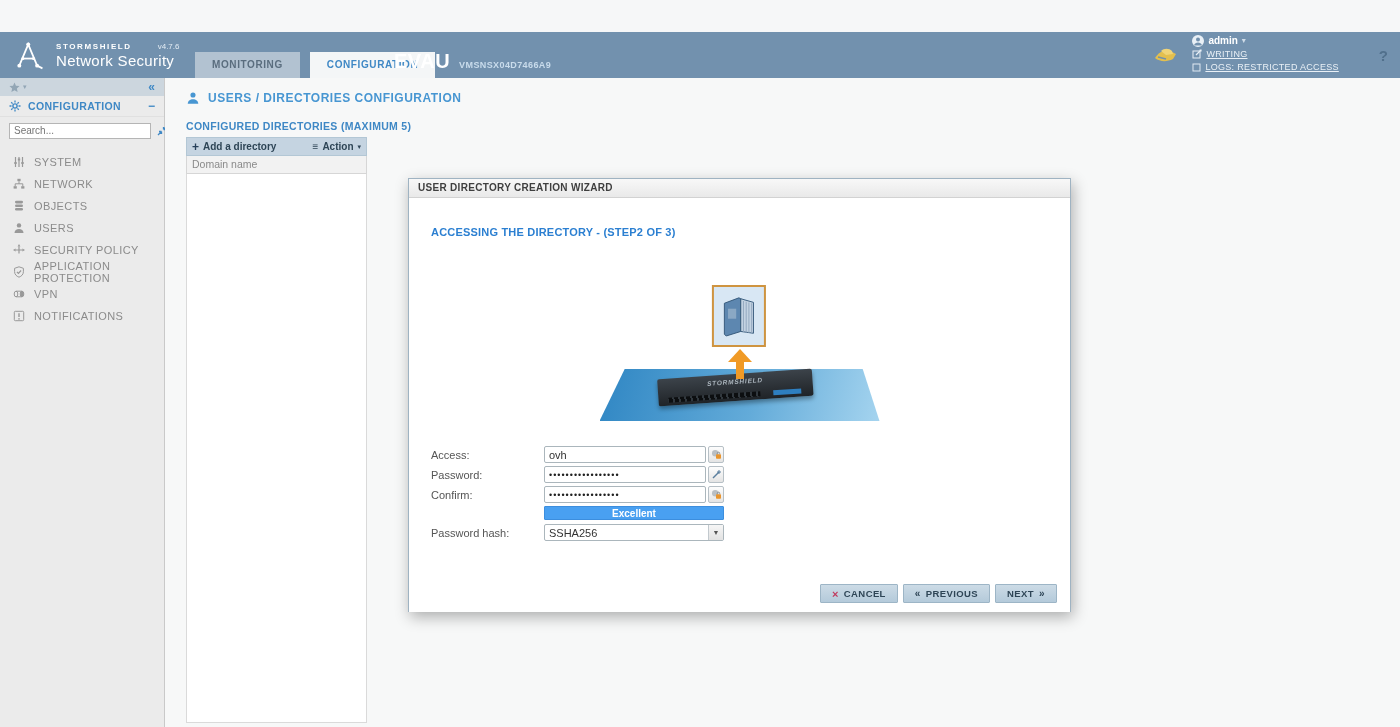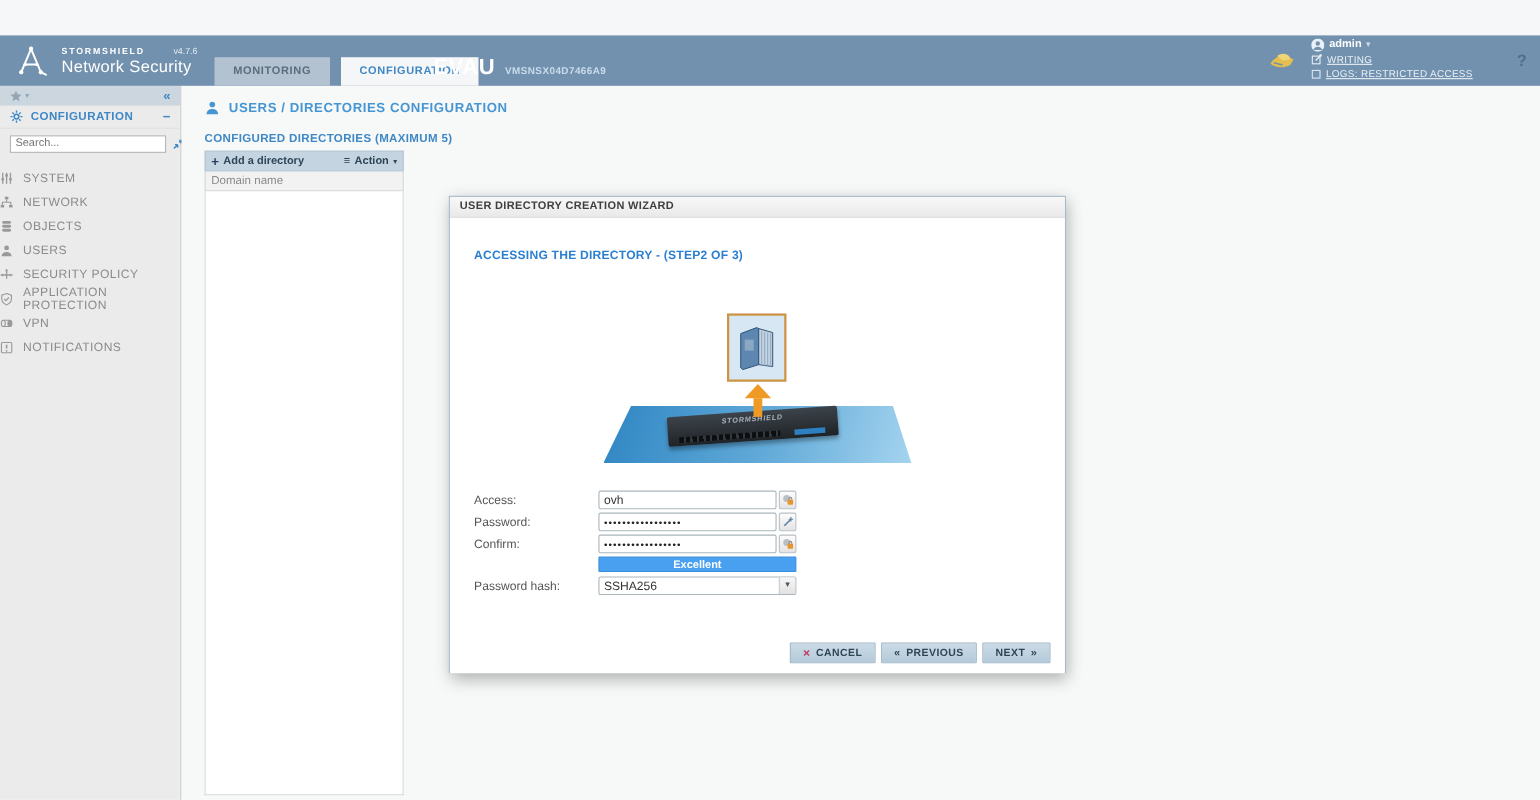--- a/index.html
+++ b/index.html
@@ -38,21 +38,21 @@
   .fav-row { height:18px; background:#ccd6de; display:flex; align-items:center; padding:0 9px; }
   .fav-left { display:flex; align-items:center; gap:3px; cursor:pointer; }
   .collapse-sb { margin-left:auto; color:#3f88c5; font-size:12px; font-weight:bold; cursor:pointer; }
   .section-row { height:21px; display:flex; align-items:center; padding:0 9px; gap:7px; border-bottom:1px solid #e0e0e0; }
   .section-label { color:#3f88c5; font-size:10.5px; font-weight:bold; letter-spacing:.4px; }
   .section-min { margin-left:auto; color:#3f88c5; font-size:12px; font-weight:bold; cursor:pointer; }
   .search-row { height:27px; display:flex; align-items:center; padding:0 9px; gap:6px; }
   .search-input { flex:1; height:16px; border:1px solid #b5b5b5; background:#fff; font-size:10px; padding:0 4px; color:#777; font-family:inherit; }
   .tree-btn { cursor:pointer; display:flex; }
   .menu { flex:1; padding-top:7px; overflow:hidden; }
-  .menu-item { height:22px; display:flex; align-items:center; gap:9px; color:#8b8b8b; font-size:11px; letter-spacing:.4px; cursor:pointer; }
+  .menu-item { height:22px; display:flex; align-items:center; padding-left:13px; gap:9px; color:#8b8b8b; font-size:11px; letter-spacing:.4px; cursor:pointer; }
   .submenu { border-top:1px solid #dedede; margin-top:3px; padding-top:3px; margin-bottom:2px; }
   .submenu-item { height:22px; display:flex; align-items:center; padding-left:37px; color:#9b9b9b; font-size:11px; cursor:pointer; }
   .submenu-item.selected { background:#cbdeed; color:#4796d2; border-left:3px solid #3f88c5; padding-left:34px; }
   .sidebar-footer { height:21px; background:#d9d9d9; border-top:1px solid #c6c6c6; display:flex; align-items:center; gap:9px; padding-left:13px; color:#8b8b8b; font-size:11px; letter-spacing:.4px; cursor:pointer; }
 
   
   .main { flex:1; position:relative; background:#f7f8f8; }
   .page-title-row { display:flex; align-items:center; gap:8px; padding:13px 0 0 21px; }
   .page-title { color:#4796d2; font-size:12px; font-weight:bold; letter-spacing:.5px; }
   .panel-title { margin:15px 0 5px 21px; color:#3f88c5; font-size:10.5px; font-weight:bold; letter-spacing:.3px; }
@@ -68,21 +68,21 @@
   .footer-bar { position:absolute; left:0; right:0; bottom:5px; height:22px; background:#f1f2f2; border-top:1px solid #e0e0e0; display:flex; align-items:center; justify-content:center; gap:9px; }
   .fbtn { height:19px; display:flex; align-items:center; justify-content:center; gap:6px; font-size:9.5px; font-weight:bold; letter-spacing:.4px; cursor:pointer; border-radius:1px; }
   .fbtn-cancel { width:86px; background:#e4e4e4; border:1px solid #d2d2d2; color:#9aa2a8; }
   .fbtn-apply { width:95px; background:#649fc6; border:1px solid #5e97bd; color:#e8f0f5; }
   .x-red { color:#c13a5e; font-weight:bold; font-size:11px; }
   .check-glyph { font-size:10px; }
   .collapse-tab { position:absolute; left:50%; transform:translateX(-50%); bottom:0; width:24px; height:7px; background:#ececec; border:1px solid #cfcfcf; border-bottom:none; display:flex; align-items:flex-end; justify-content:center; z-index:60; cursor:pointer; }
   .bottom-strip { position:absolute; left:0; right:0; bottom:0; height:5px; background:#7ba1bd; z-index:50; }
 
   
-  .dialog { position:absolute; left:408px; top:146px; width:561px; height:434px; background:#fff; border:1px solid #9fb3c2; box-shadow:2px 5px 14px rgba(0,0,0,.3); z-index:40; }
+  .dialog { position:absolute; left:408px; top:146px; width:663px; height:434px; background:#fff; border:1px solid #9fb3c2; box-shadow:2px 5px 14px rgba(0,0,0,.3); z-index:40; }
   .dialog-titlebar { height:19px; line-height:18px; background:linear-gradient(#f8f8f8,#e9e9e9); border-bottom:1px solid #d2d2d2; color:#3f3f3f; font-size:10px; font-weight:bold; letter-spacing:.3px; padding-left:9px; }
   .dialog-body { position:relative; height:414px; background:#fff; }
   .step-title { position:absolute; top:28px; left:22px; color:#2b7fd1; font-size:11px; font-weight:bold; letter-spacing:.2px; }
 
   
   .illus { position:absolute; top:87px; left:50%; transform:translateX(-50%); width:280px; height:140px; }
   .platform { position:absolute; top:84px; left:0; width:280px; height:52px; background:linear-gradient(105deg,#2f86c3,#63abd9 55%,#a5d4ef); clip-path:polygon(9% 0,94% 0,100% 100%,0 100%); }
   .appliance { position:absolute; top:89px; left:50%; transform:translateX(-53%) rotate(-4deg); width:155px; height:27px; background:linear-gradient(#3c434a,#1f2327); border-radius:2px; box-shadow:0 3px 4px rgba(0,0,0,.35); }
   .appliance-brand { text-align:center; color:#aab4bc; font-size:6.5px; font-weight:bold; font-style:italic; letter-spacing:.8px; margin-top:4px; }
   .appliance-ports { position:absolute; left:10px; bottom:3px; width:92px; height:5px; background:repeating-linear-gradient(90deg,#0c0e10 0 4px,#31383e 4px 6px); }

